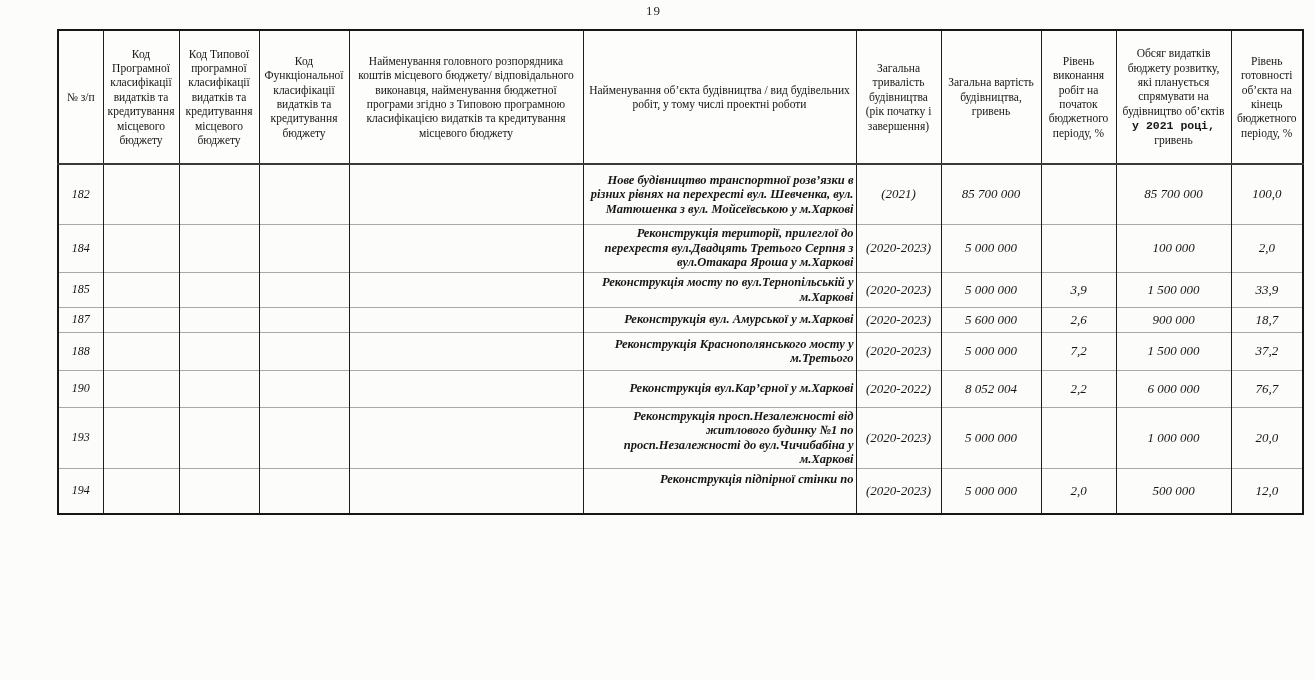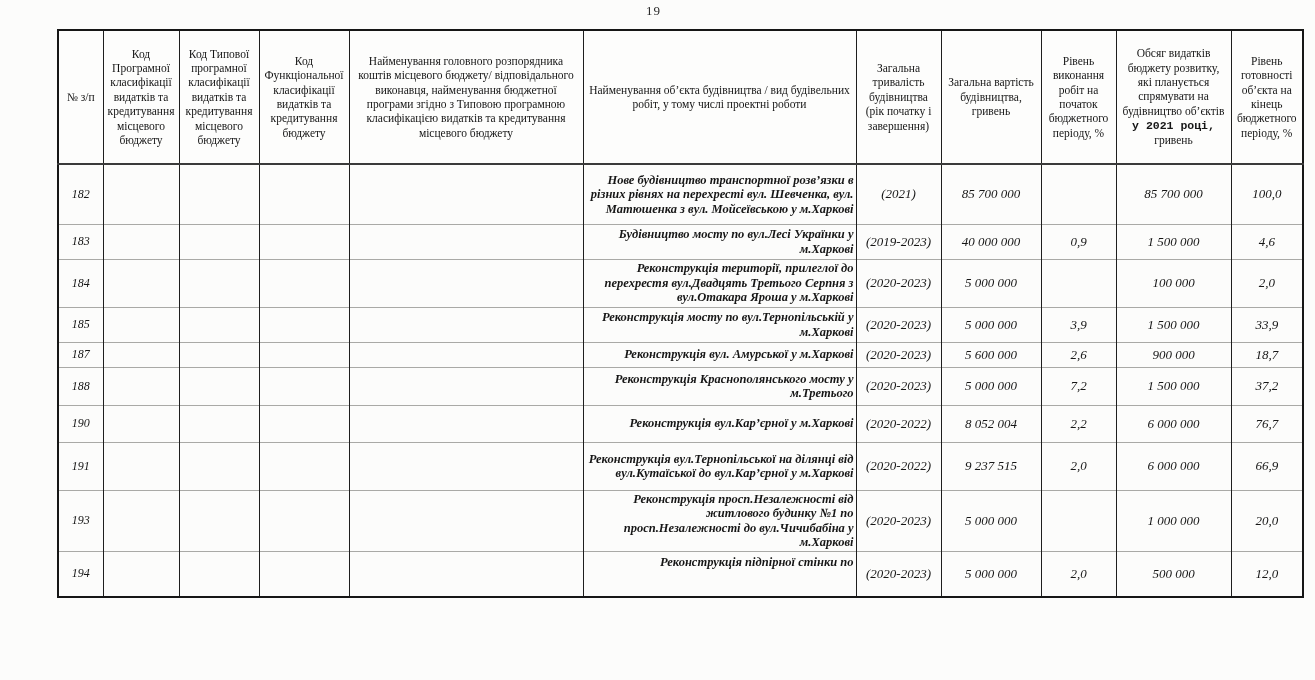--- a/index.html
+++ b/index.html
@@ -77,33 +77,20 @@
       <td></td>
       <td></td>
       <td></td>
       <td class="obj">Нове будівництво транспортної розв’язки в різних рівнях на перехресті вул. Шевченка, вул. Матюшенка з вул. Мойсеївською у м.Харкові</td>
       <td class="val">(2021)</td>
       <td class="val">85 700 000</td>
       <td class="val"></td>
       <td class="val">85 700 000</td>
       <td class="val">100,0</td>
     </tr>
-    <tr style="height:35px">
-      <td class="num">183</td>
-      <td></td>
-      <td></td>
-      <td></td>
-      <td></td>
-      <td class="obj">Будівництво мосту по вул.Лесі Українки у м.Харкові</td>
-      <td class="val">(2019-2023)</td>
-      <td class="val">40 000 000</td>
-      <td class="val">0,9</td>
-      <td class="val">1 500 000</td>
-      <td class="val">4,6</td>
-    </tr>
     <tr style="height:48px">
       <td class="num">184</td>
       <td></td>
       <td></td>
       <td></td>
       <td></td>
       <td class="obj">Реконструкція території, прилеглої до перехрестя вул.Двадцять Третього Серпня з вул.Отакара Яроша у м.Харкові</td>
       <td class="val">(2020-2023)</td>
       <td class="val">5 000 000</td>
       <td class="val"></td>
@@ -155,33 +142,20 @@
       <td></td>
       <td></td>
       <td></td>
       <td class="obj">Реконструкція вул.Кар’єрної  у м.Харкові</td>
       <td class="val">(2020-2022)</td>
       <td class="val">8 052 004</td>
       <td class="val">2,2</td>
       <td class="val">6 000 000</td>
       <td class="val">76,7</td>
     </tr>
-    <tr style="height:48px">
-      <td class="num">191</td>
-      <td></td>
-      <td></td>
-      <td></td>
-      <td></td>
-      <td class="obj">Реконструкція вул.Тернопільської на ділянці від вул.Кутаїської до вул.Кар’єрної у м.Харкові</td>
-      <td class="val">(2020-2022)</td>
-      <td class="val">9 237 515</td>
-      <td class="val">2,0</td>
-      <td class="val">6 000 000</td>
-      <td class="val">66,9</td>
-    </tr>
     <tr style="height:54px">
       <td class="num">193</td>
       <td></td>
       <td></td>
       <td></td>
       <td></td>
       <td class="obj">Реконструкція  просп.Незалежності від житлового будинку №1 по просп.Незалежності до вул.Чичибабіна у м.Харкові</td>
       <td class="val">(2020-2023)</td>
       <td class="val">5 000 000</td>
       <td class="val"></td>

